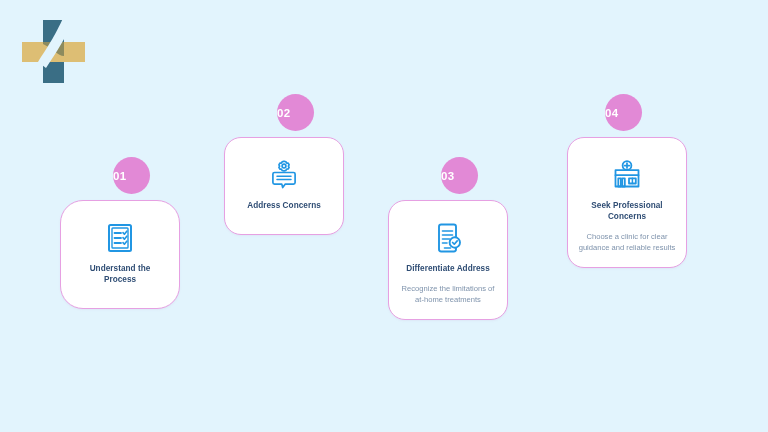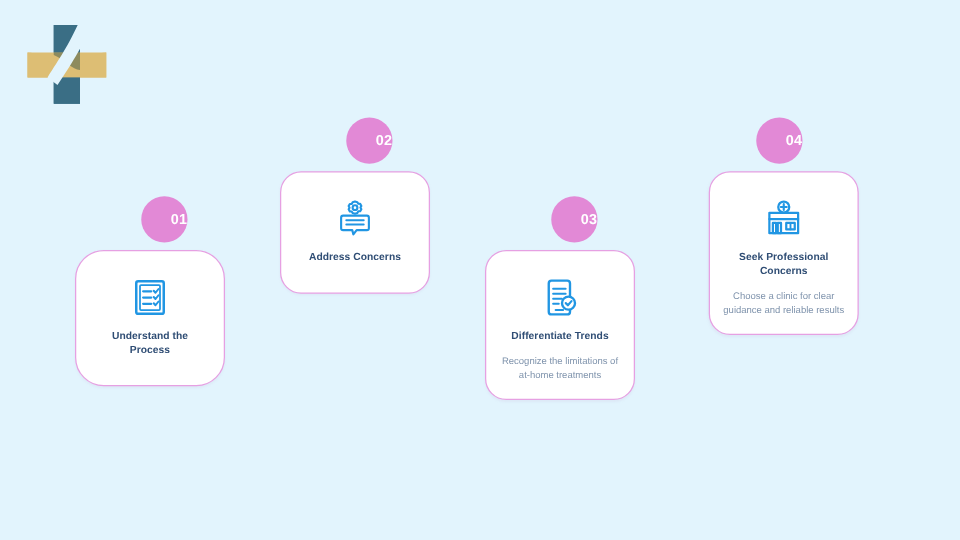--- a/index.html
+++ b/index.html
@@ -43,21 +43,21 @@
   #card-1{left:60px;top:200px;border-radius:23px;}
   #card-2{left:224px;top:137px;}
   #card-3{left:388px;top:200px;}
   #card-4{left:567px;top:137px;}
 
   
   .badge{
     position:absolute;
     width:37px;height:37px;border-radius:50%;
     background:#e289d6;
-    display:flex;align-items:center;justify-content:flex-end;
+    display:flex;align-items:center;justify-content:flex-start;
     color:#ffffff;font-size:11.5px;font-weight:bold;letter-spacing:.3px;
   }
   #badge-1{left:113px;top:157px;}
   #badge-2{left:277px;top:94px;}
   #badge-3{left:441px;top:157px;}
   #badge-4{left:605px;top:94px;}
 </style>
 </head>
 <body>
 
@@ -140,21 +140,21 @@
         <line x1="11.5" y1="10" x2="21.5" y2="10" stroke-width="1.6"></line>
         <line x1="11.5" y1="14" x2="21.5" y2="14" stroke-width="1.6"></line>
         <line x1="11.5" y1="18" x2="18.5" y2="18" stroke-width="1.6"></line>
         <line x1="11.5" y1="22" x2="16" y2="22" stroke-width="1.6"></line>
         <line x1="13.5" y1="27" x2="19.5" y2="27" stroke-width="1.6"></line>
         <circle cx="23.8" cy="21.5" r="5.2" fill="#ffffff"></circle>
         <polyline points="21.6,21.5 23.3,23.2 26.2,19.9" stroke-width="1.7"></polyline>
       </svg>
     </div>
     <div class="c-title">
-      <div>Differentiate Trends</div>
+      <div>Differentiate Address</div>
     </div>
     <div class="c-desc">Recognize the limitations of at-home treatments</div>
   </div>
 
   <div class="badge" id="badge-4">
     <span>04</span>
   </div>
   <div class="card" id="card-4">
     <div class="icon">
       <svg viewBox="0 0 34 34" fill="none" stroke="#2196e3" stroke-width="1.8" stroke-linecap="round" stroke-linejoin="round" xmlns="http://www.w3.org/2000/svg">

